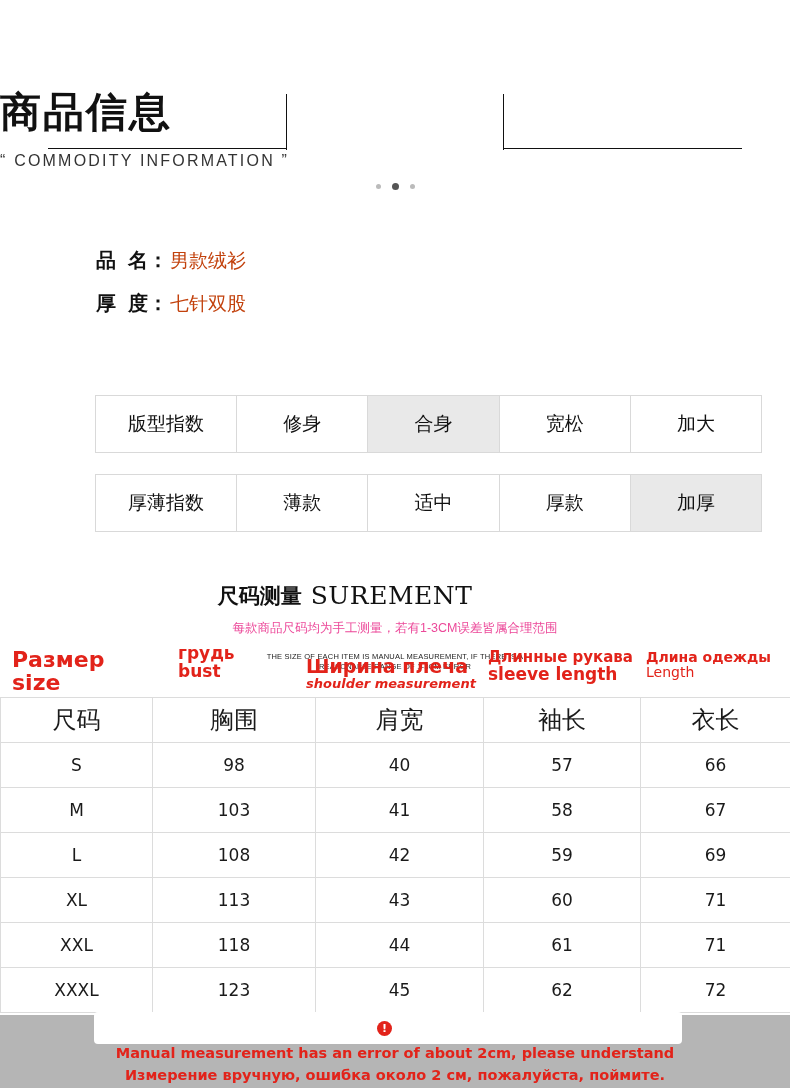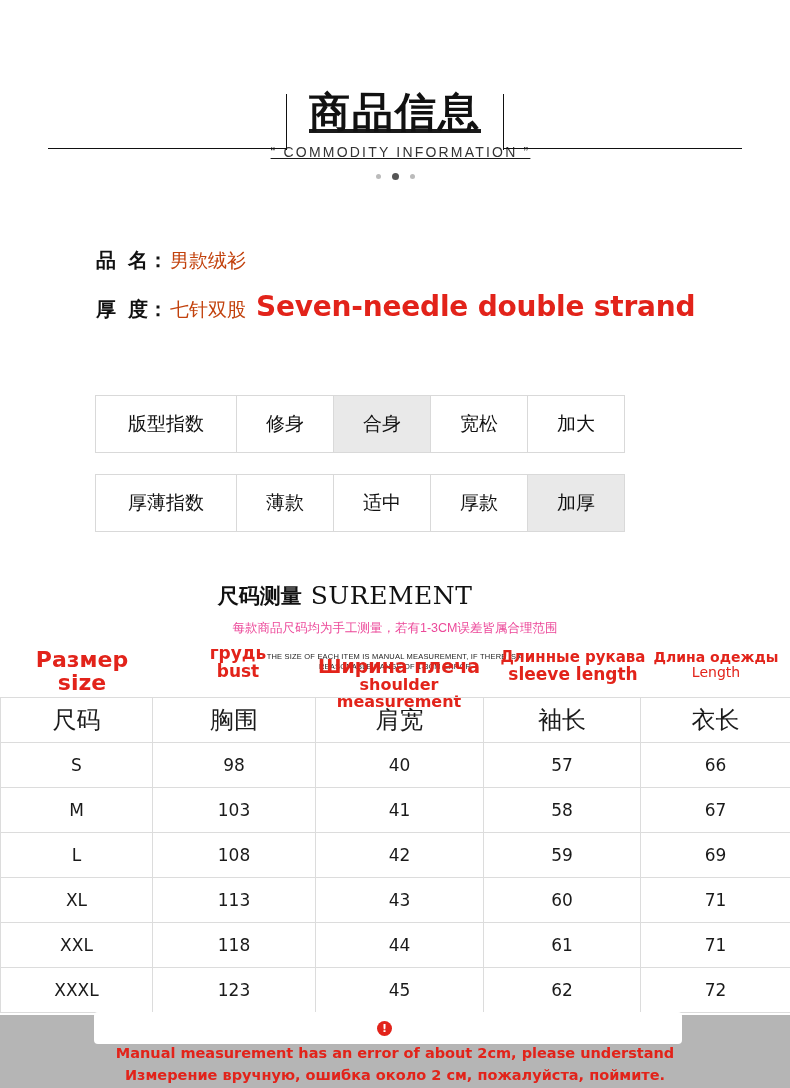--- a/index.html
+++ b/index.html
@@ -15,48 +15,45 @@
     color: #1a1a1a;
     overflow: hidden;
   }
 
   
   .header {
     position: absolute;
     top: 86px;
     left: 0;
     width: 790px;
-    text-align: center;
-    text-decoration: underline;
   }
   .header-rule {
     position: absolute;
     top: 62px;
     height: 1px;
     background: #111;
     width: 238px;
   }
   .header-rule.left { left: 48px; }
   .header-rule.right { right: 48px; }
 
   .header-title {
     font-family: "DejaVu Sans", sans-serif;
     font-weight: bold;
     font-size: 41px;
     letter-spacing: 2px;
     color: #111;
     line-height: 52px;
   }
   .header-sub {
-    margin-top: 6px;
-    font-size: 14px;
+    margin-top: 14px;
+    font-size: 16px;
     letter-spacing: 2.2px;
     color: #333;
     font-family: "Liberation Sans", sans-serif;
-    padding-left: 11px;
   }
   .tick {
     position: absolute;
     width: 1px;
     height: 56px;
     background: #111;
     top: 8px;
   }
   .tick.l { left: 286px; }
   .tick.r { right: 286px; }
@@ -106,21 +103,21 @@
     color: #e2231a;
     margin-left: 10px;
     white-space: nowrap;
     letter-spacing: -0.2px;
   }
 
   
   .idx-table {
     position: absolute;
     left: 95px;
-    width: 530px;
+    width: 667px;
     border-collapse: collapse;
     table-layout: fixed;
   }
   .idx-table.t1 { top: 395px; }
   .idx-table.t2 { top: 474px; }
   .idx-table td {
     border: 1px solid #d9d9d9;
     height: 57px;
     text-align: center;
     font-size: 19px;
@@ -170,29 +167,28 @@
     letter-spacing: 0.2px;
     line-height: 10px;
   }
 
   
   .ru {
     position: absolute;
     color: #e2231a;
     font-family: "DejaVu Sans", sans-serif;
     font-weight: bold;
-    text-align: center;
     line-height: 1.05;
   }
   .ru .l2 { display: block; }
 
   .ru-size   { top: 648px; left: 12px;  width: 140px; font-size: 22px; }
   .ru-bust   { top: 645px; left: 178px; width: 120px; font-size: 17px; }
   .ru-shoul  { top: 657px; left: 306px; width: 186px; font-size: 19px; }
-  .ru-shoul .l2 { font-size: 16px; }
+  .ru-shoul .l2 { font-size: 13px; font-style: italic; }
   .ru-sleeve { top: 650px; left: 488px; width: 170px; font-size: 15px; }
   .ru-sleeve .l2 { font-size: 17px; }
   .ru-len    { top: 650px; left: 646px; width: 140px; font-size: 14px; }
   .ru-len .l2 { font-size: 14px; font-weight: normal; }
 
   
   .size-table {
     position: absolute;
     top: 697px;
     left: 0;
@@ -284,21 +280,20 @@
 </div>
 
 <div class="info">
   <div class="info-row">
     <span class="info-label">品  名：</span>
     <span class="info-val">男款绒衫</span>
   </div>
   <div class="info-row">
     <span class="info-label">厚  度：</span>
     <span class="info-val">七针双股</span>
-    <span class="info-val-en">Seven-needle double strand</span>
   </div>
 </div>
 
 <table class="idx-table t1">
   <tbody>
       <tr>
     <td class="head">版型指数</td>
     <td>修身</td>
     <td class="sel">合身</td>
     <td>宽松</td>

